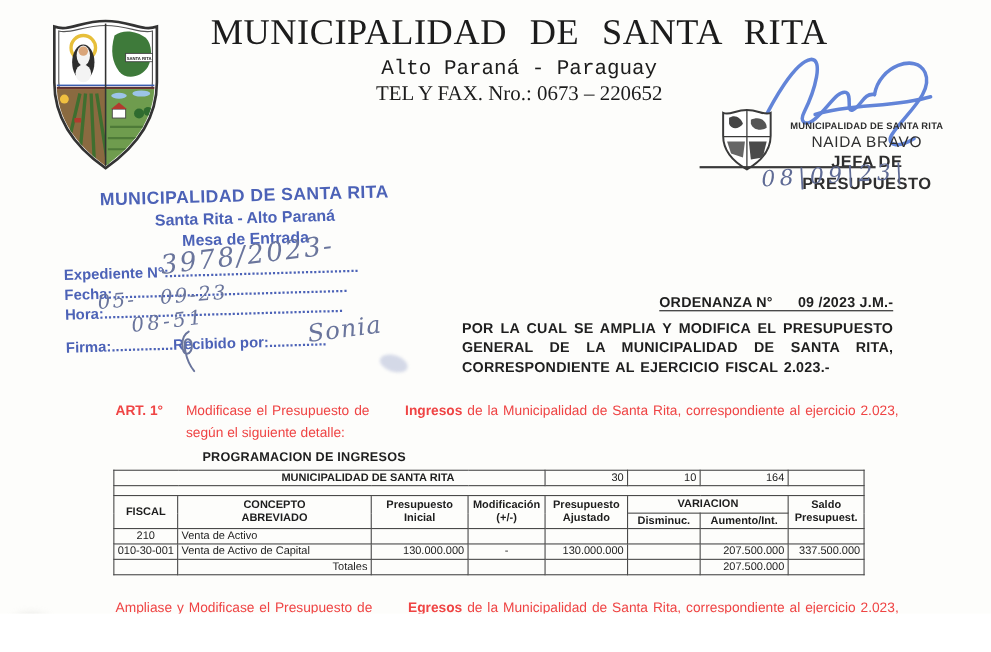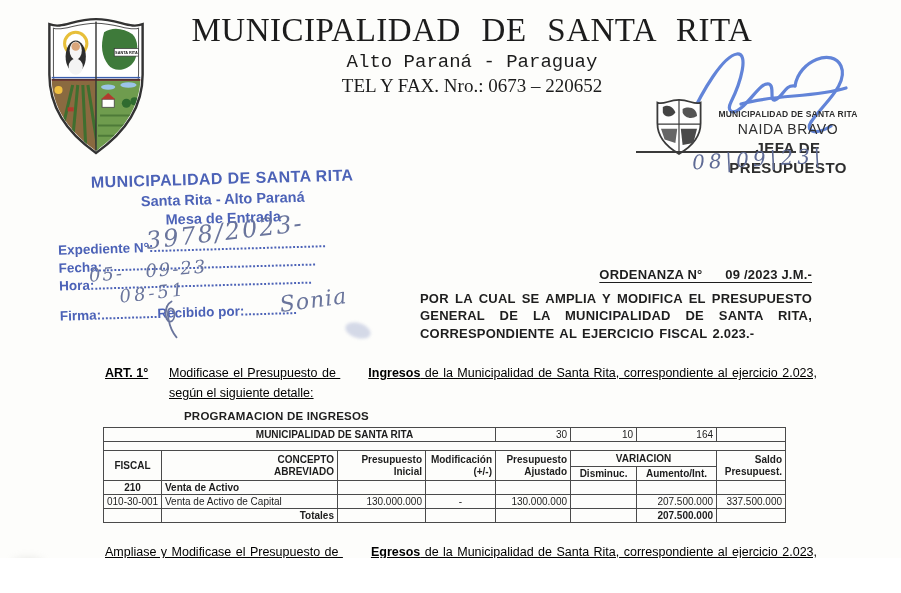--- a/index.html
+++ b/index.html
@@ -48,39 +48,39 @@
   .hw-firma-loop{left:100px;top:128px;width:24px;height:40px;}
 
   
   .ord-block{left:420px;top:231px;width:392px;color:#1e1e1e;margin-top:36px;}
   .ord-heading{font-size:13px;font-weight:bold;text-align:right;white-space:pre;
     text-decoration:underline;text-underline-offset:3px;letter-spacing:.2px;}
   .ord-body{font-size:13px;font-weight:bold;text-align:justify;line-height:1.33;
     margin-top:8px;letter-spacing:.2px;word-spacing:1.5px;}
 
   
-  .art-block{left:105px;width:712px;display:flex;color:#000000;text-decoration:underline;}
+  .art-block{left:105px;width:712px;display:flex;color:#ef4444;}
   .art1{top:363px;} .art2{top:542px;}
   .art-label{font-size:12.5px;font-weight:bold;width:64px;flex:0 0 64px;line-height:1.62;}
   .art-text{flex:1;font-size:12.5px;text-align:justify;line-height:1.62;}
   .b{font-weight:bold;margin-left:28px;}
 
   
   .prog-title{left:168px;top:410px;font-size:11.5px;font-weight:bold;color:#1e1e1e;letter-spacing:.2px;padding-left:16px;}
   table.budget-table{left:103px;top:427px;width:682px;border-collapse:collapse;table-layout:fixed;
     position:absolute;font-size:10px;color:#1d1d1d;}
   .budget-table td{border:1px solid #4a4a4a;padding:0 3px;line-height:1.2;overflow:hidden;white-space:nowrap;}
   .org-row td{height:13px;}
   .org-cell{font-weight:bold;text-align:center;text-indent:70px;}
   .spacer-row td{height:8px;}
   .th{font-weight:bold;text-align:center;vertical-align:middle;}
-  .pre{white-space:pre-line !important;text-align:right;}
+  .pre{white-space:pre-line !important;}
   .num{text-align:right;}
   .center{text-align:center;}
-  .bold{font-weight:bold;}
+  .bold{font-weight:normal;}
   .hrow1 td{height:15px;} .hrow2 td{height:13px;}
   .drow td{height:13px;}
 
   
   .ink-smudge{left:345px;top:323px;width:26px;height:15px;background:#8a97c4;opacity:.35;
     border-radius:50%;transform:rotate(18deg);filter:blur(1.5px);}
   .scan-smudge{left:8px;top:558px;width:40px;height:26px;background:#b9b9b4;opacity:.35;
     border-radius:50%;filter:blur(4px);}
 </style>
 </head>

